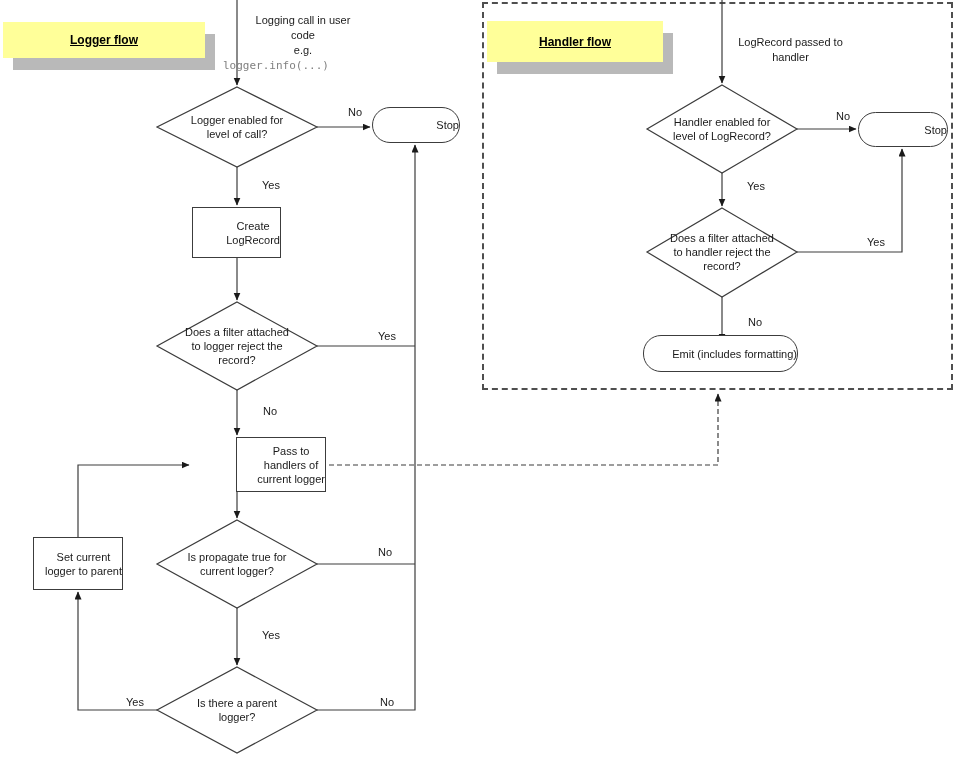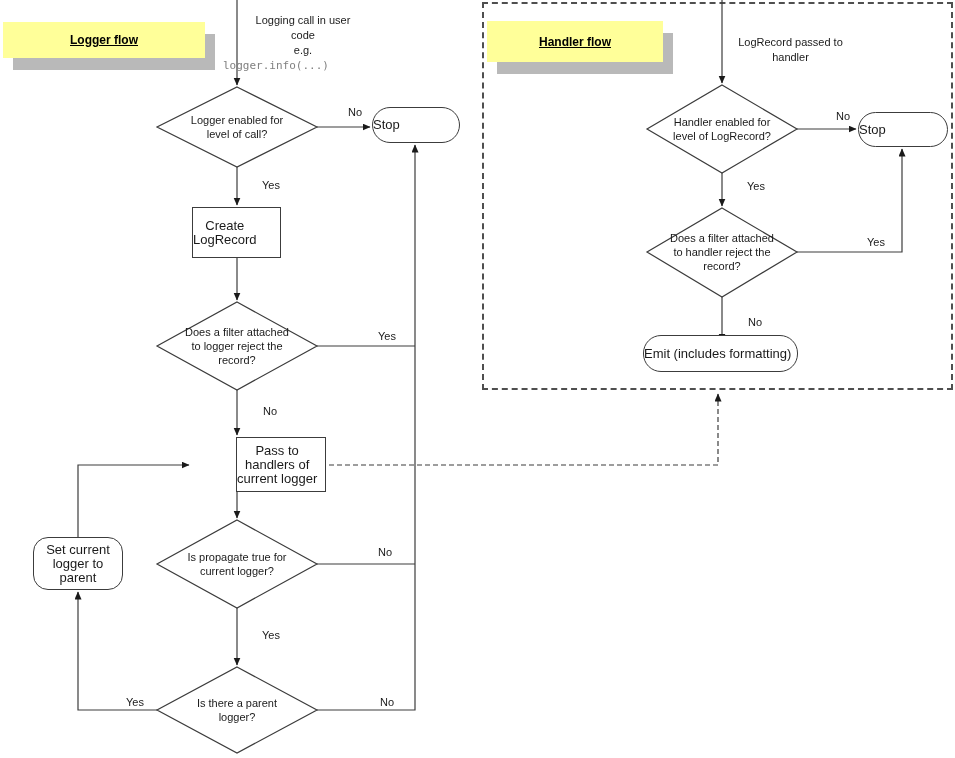--- a/index.html
+++ b/index.html
@@ -30,23 +30,23 @@
     box-shadow: 10px 12px 0 #b9b9b9;
     text-decoration: underline;
   }
   .node {
     position: absolute;
     background: #ffffff;
     border: 1px solid #3c3c3c;
     box-sizing: border-box;
     display: flex;
     align-items: center;
-    justify-content: flex-start;
+    justify-content: flex-end;
     text-align: center;
-    font-size: 13px;
+    font-size: 11px;
     line-height: 14px;
     color: #1a1a1a;
     white-space: pre-line;
   }
   .stadium { border-radius: 18px; }
   .dtext {
     position: absolute;
     display: flex;
     align-items: center;
     justify-content: center;
@@ -159,21 +159,21 @@
 record?</div>
   <div class="node" style="left:191px; top:437px; width:90px; height:55px;margin-left:45px;">
     <span>Pass to
 handlers of
 current logger</span>
   </div>
   <div class="dtext" style="left:157px; top:682px; width:160px; height:56px;">Is there a parent
 logger?</div>
   <div class="dtext" style="left:152px; top:536px; width:170px; height:56px;">Is propagate true for
 current logger?</div>
-  <div class="node" style="left:33px; top:537px; width:90px; height:53px;border-radius:15px;">
+  <div class="node" style="left:33px; top:537px; width:90px; height:53px;">
     <span>Set current
 logger to parent</span>
   </div>
 
   <div class="elabel" style="left:328px; top:106px;">No</div>
   <div class="elabel" style="left:242px; top:179px;">Yes</div>
   <div class="elabel" style="left:358px; top:330px;">Yes</div>
   <div class="elabel" style="left:243px; top:405px;">No</div>
   <div class="elabel" style="left:358px; top:546px;">No</div>
   <div class="elabel" style="left:242px; top:629px;">Yes</div>

